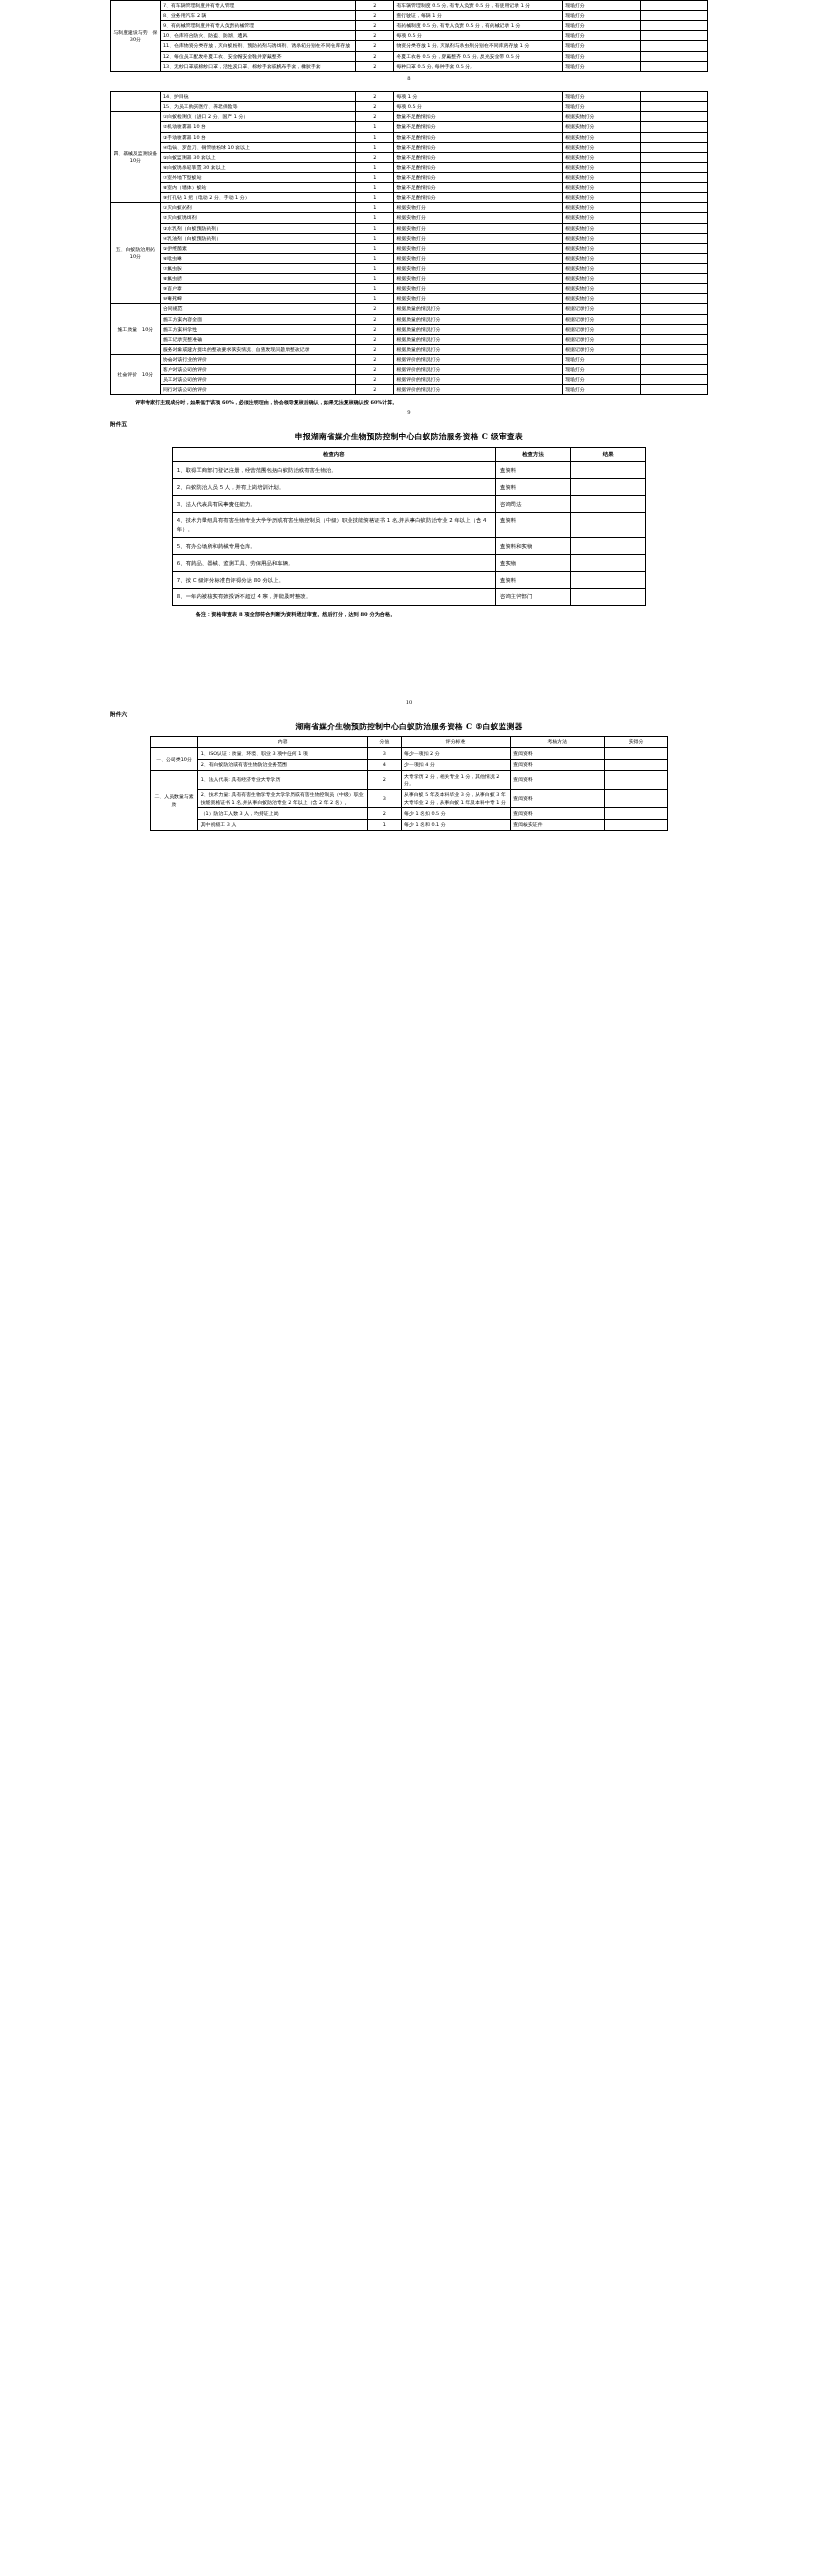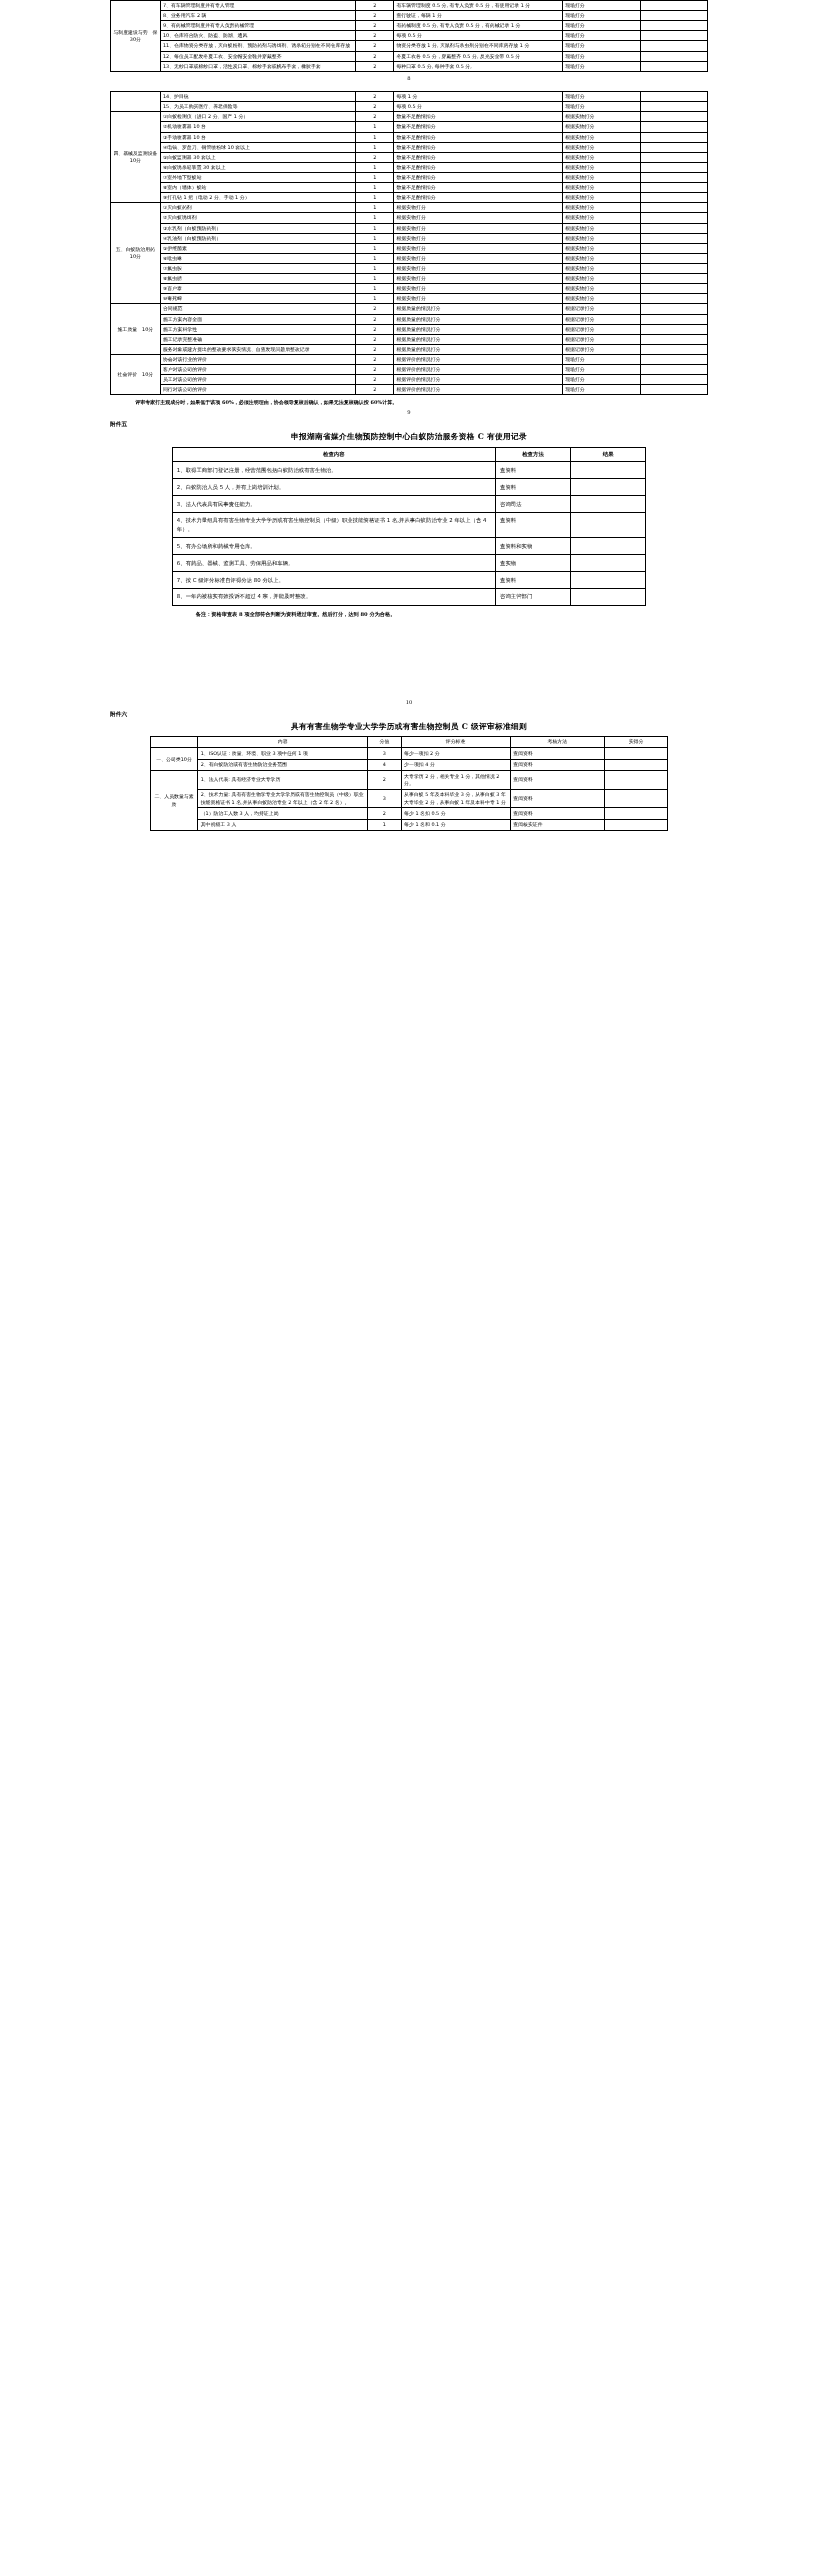--- a/index.html
+++ b/index.html
@@ -407,21 +407,21 @@
           <td class="result"></td>
         </tr>
       </tbody>
   </table>
   <div class="note">评审专家打主观成分时，如果低于该项 60%，必须注明理由，协会领导复核后确认，如果无法复核确认按 60%计算。</div>
   <div class="pagenum">9</div>
 </div>
 
 <div class="page">
   <div class="attach">附件五</div>
-  <div class="doctitle">申报湖南省媒介生物预防控制中心白蚁防治服务资格 C 有使用记录</div>
+  <div class="doctitle">申报湖南省媒介生物预防控制中心白蚁防治服务资格 C 级审查表</div>
   <table class="t5">
     <thead>
       <tr>
         <th class="c1">检查内容</th>
         <th class="c2">检查方法</th>
         <th class="c3">结果</th>
       </tr>
     </thead>
     <tbody id="a5body">
         <tr>
@@ -466,21 +466,21 @@
         </tr>
       </tbody>
   </table>
   <div class="beizhu">备注：资格审查表 8 项全部符合判断为资料通过审查。然后打分，达到 80 分为合格。</div>
   <div class="bigspacer"></div>
   <div class="pagenum">10</div>
 </div>
 
 <div class="page">
   <div class="attach">附件六</div>
-  <div class="doctitle">具有有害生物学专业大学学历或有害生物控制员 C 级评审标准细则</div>
+  <div class="doctitle">湖南省媒介生物预防控制中心白蚁防治服务资格 C ⑤白蚁监测器</div>
   <table class="t6">
     <tbody id="a6body">
         <tr>
           <td class="k1 h"></td>
           <td class="k2 h">内容</td>
           <td class="k3 h">分值</td>
           <td class="k4 h">评分标准</td>
           <td class="k5 h">考核方法</td>
           <td class="k6 h">实得分</td>
         </tr>

